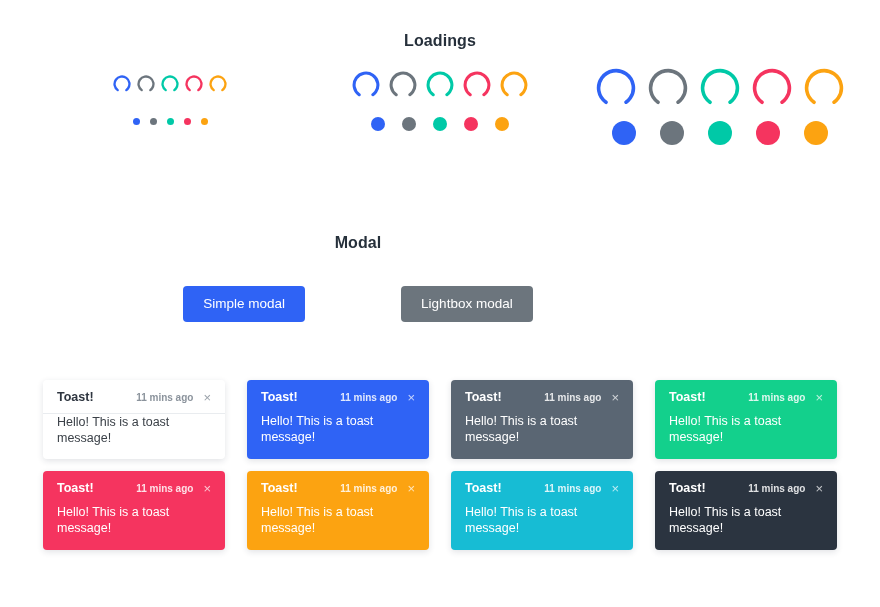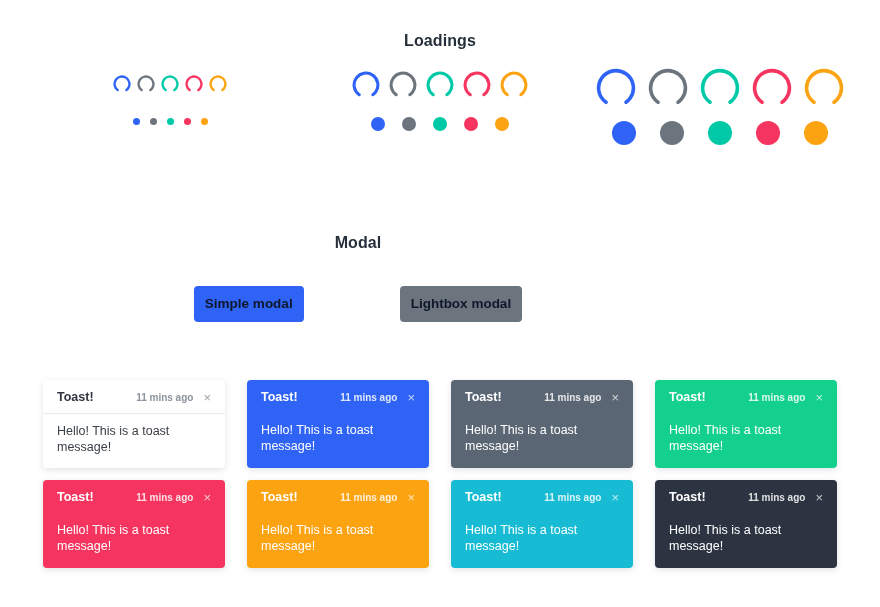--- a/index.html
+++ b/index.html
@@ -74,25 +74,25 @@
 
   .modal-buttons {
     margin-top: 34px;
     display: flex;
     justify-content: center;
     gap: 96px;
   }
   .btn {
     border: none;
     border-radius: 4px;
-    color: #0f172a;
+    color: #ffffff;
     font-family: inherit;
     font-size: 13.5px;
-    font-weight: bold;
-    padding: 11px 11px;
+    font-weight: normal;
+    padding: 11px 20px;
     cursor: pointer;
     line-height: 1;
     min-width: 104px;
   }
   .btn.primary { background: #2f63f5; }
   .btn.secondary { background: #6c757d; text-align: center; }
 
   
   #toasts-section { position: absolute; top: 350px; left: 0; width: 880px; }
   #toasts-title { margin-top: 34px; }
@@ -129,21 +129,21 @@
     white-space: nowrap;
   }
   .toast-close {
     font-size: 13px;
     line-height: 1;
     cursor: pointer;
     padding: 0 2px;
     font-weight: normal;
   }
   .toast-body {
-    padding: 10px 14px 13px 14px;
+    padding: 1px 14px 13px 14px;
     font-size: 12.5px;
     line-height: 1.25;
   }
 
   
   .toast.light { background: #ffffff; }
   .toast.light .toast-heading { color: #2f3640; }
   .toast.light .toast-time   { color: #8b939c; }
   .toast.light .toast-close  { color: #9aa1a9; }
   .toast.light .toast-body   { color: #3b4148; border-top: 1px solid #e9ecef; }

